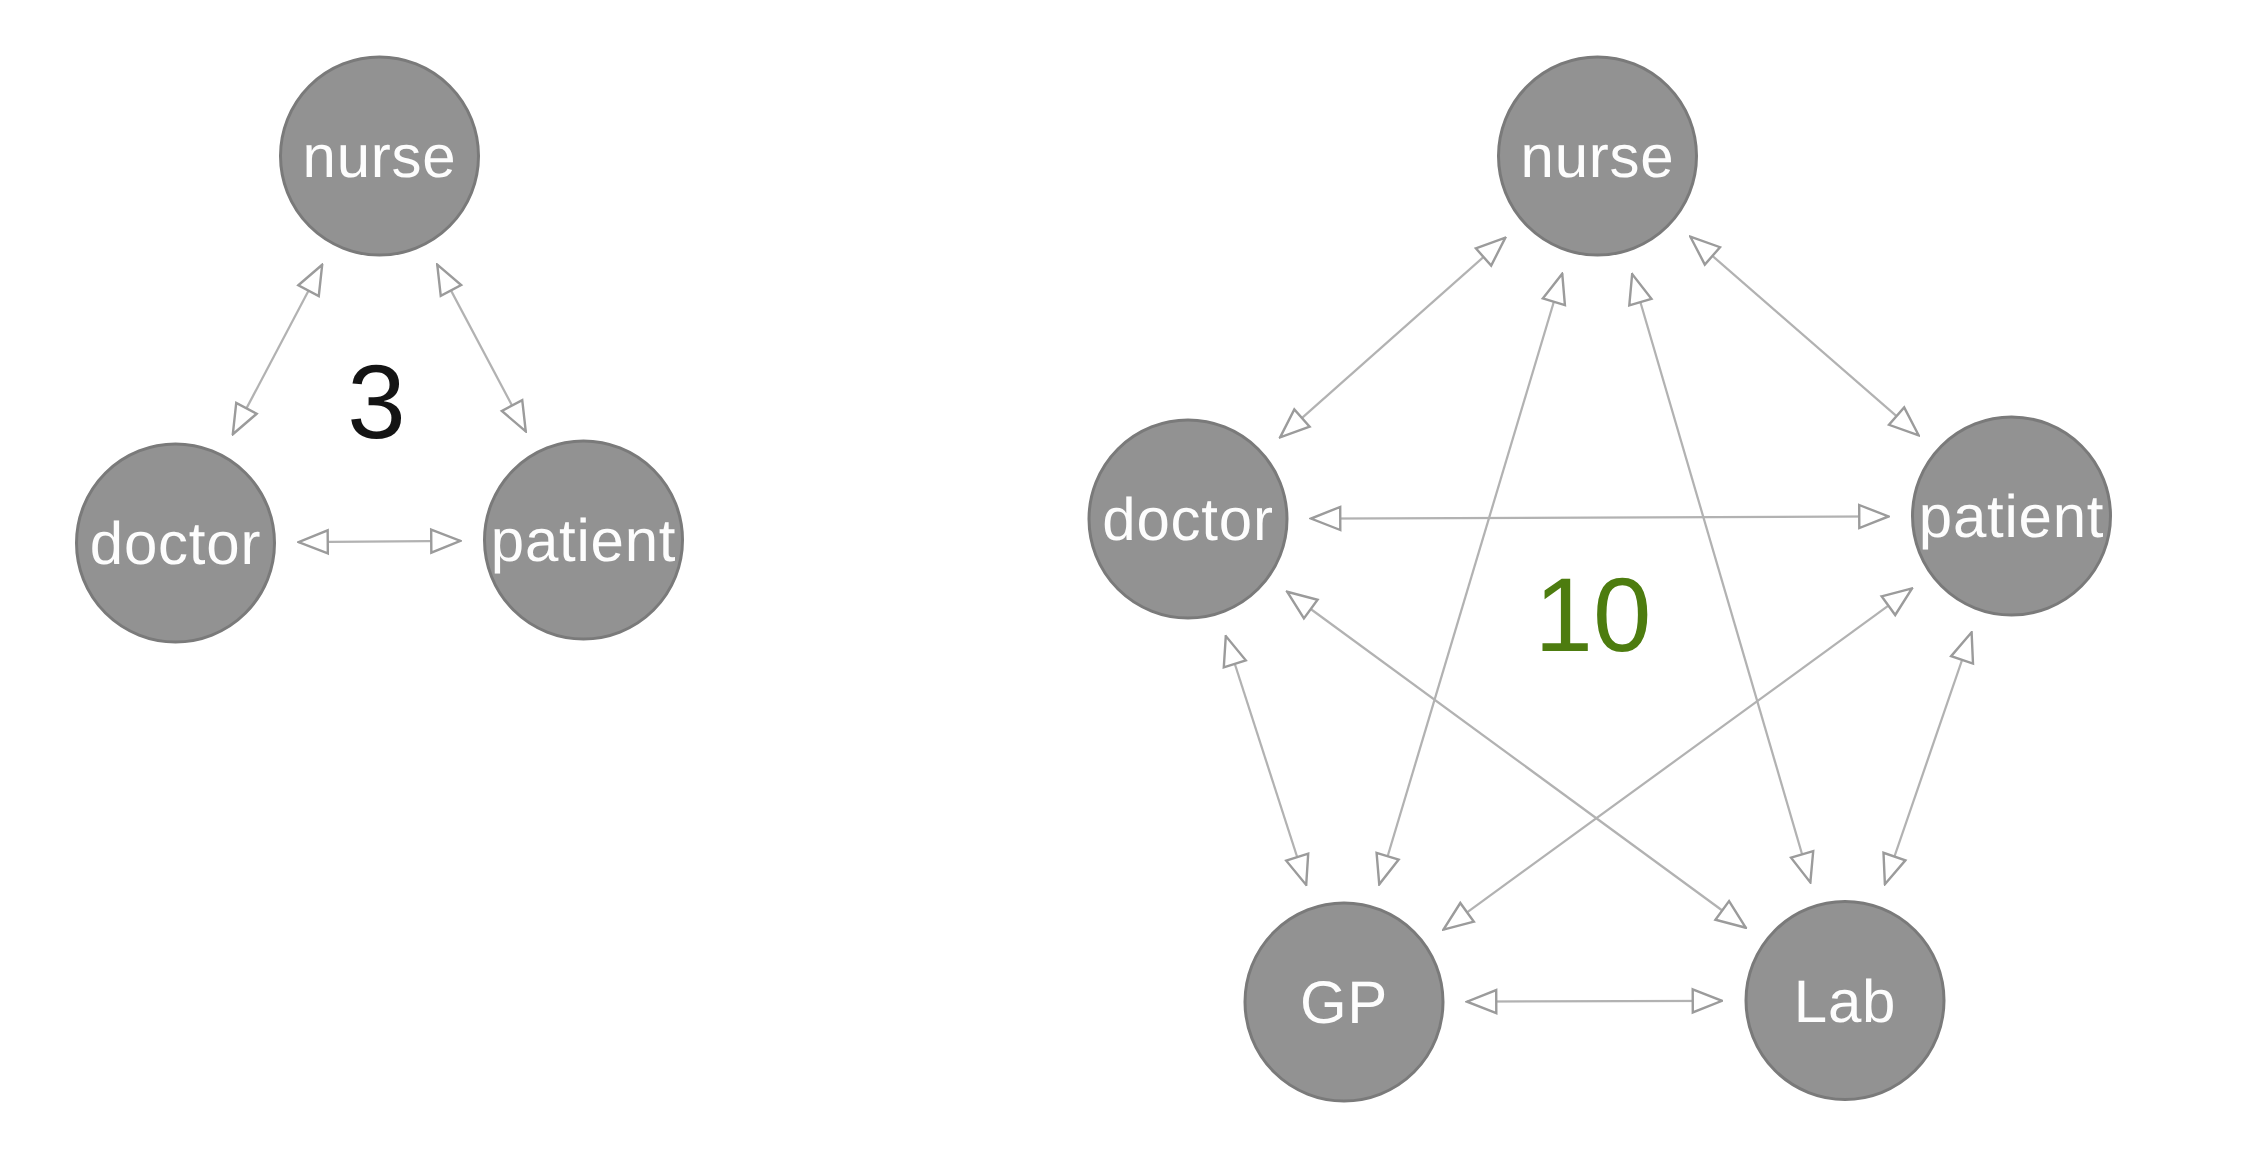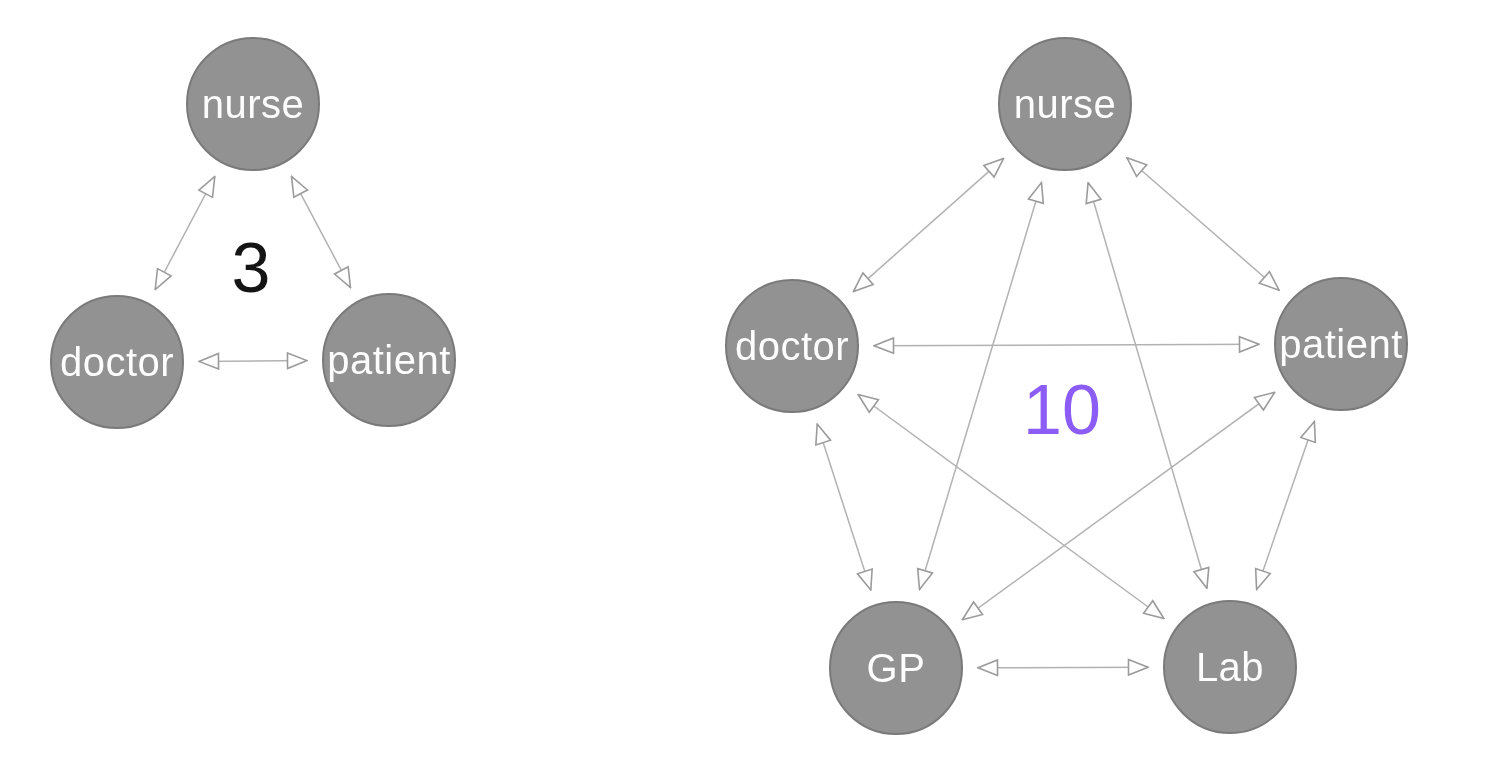--- a/index.html
+++ b/index.html
@@ -83,15 +83,15 @@
           <text x="1341" y="344" dy="0.35em" text-anchor="middle" fill="#fdfdfd" class="node-label">patient</text>
           <circle cx="896" cy="668" r="66" fill="#929292" stroke="#7a7a7a" stroke-width="2"></circle>
           <text x="896" y="668" dy="0.35em" text-anchor="middle" fill="#fdfdfd" class="node-label">GP</text>
           <circle cx="1230" cy="667" r="66" fill="#929292" stroke="#7a7a7a" stroke-width="2"></circle>
           <text x="1230" y="667" dy="0.35em" text-anchor="middle" fill="#fdfdfd" class="node-label">Lab</text>
         </g>
       </g>
     </svg>
 
   <div class="count-label" style="left: 251px; top: 268px; color: rgb(20, 20, 20);">3</div>
-  <div class="count-label" style="left: 1062px; top: 410px; color: #8b5cf6;">10</div>
+  <div class="count-label" style="left: 1062px; top: 410px; color: #4d7c0f;">10</div>
 
 </div>
 
 </body></html>

